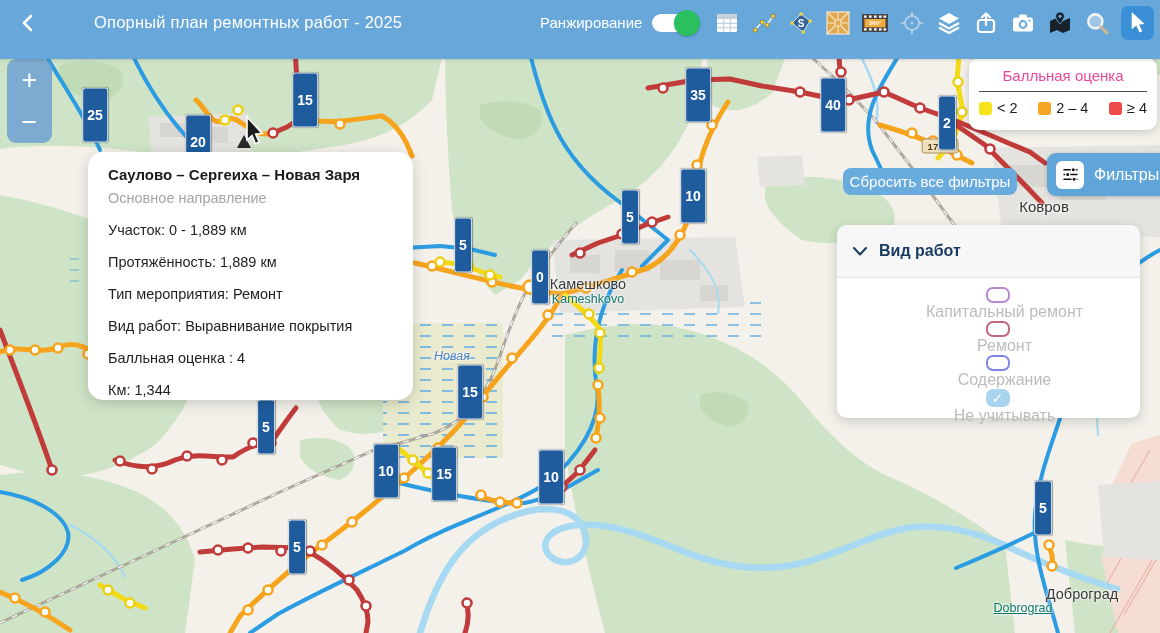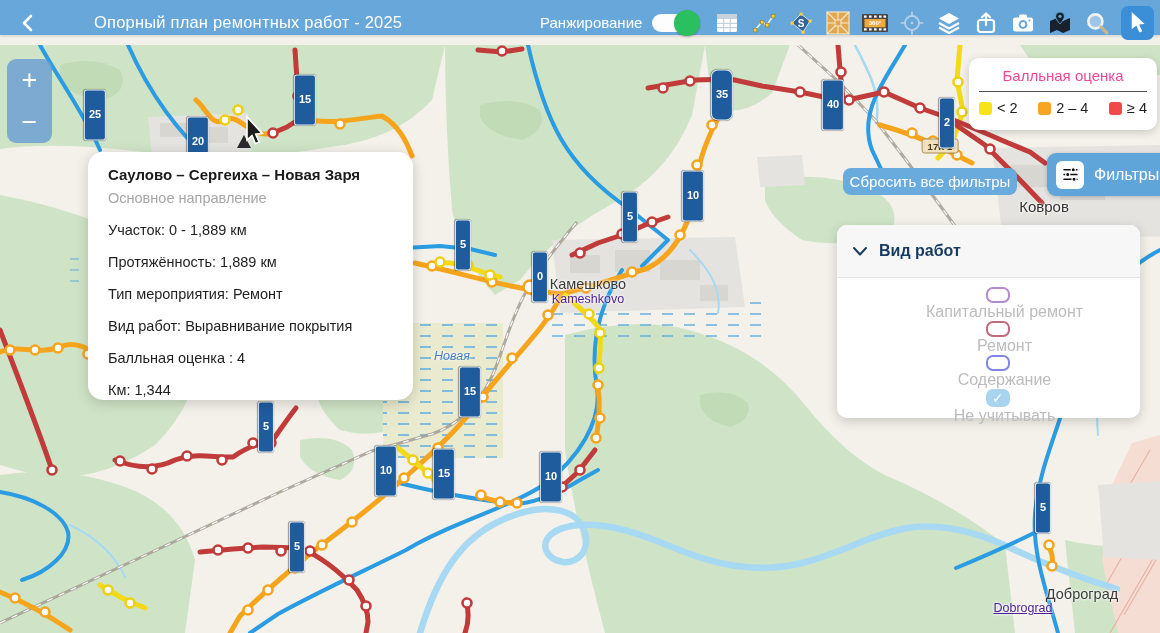--- a/index.html
+++ b/index.html
@@ -1,34 +1,34 @@
 <!DOCTYPE html>
 <html><head>
 <meta charset="utf-8">
 <style>
   html,body{margin:0;padding:0;background:#dde3e8;font-family:"Liberation Sans","DejaVu Sans",sans-serif;}
   #app{position:relative;width:1160px;height:633px;overflow:hidden;background:#f3f1ea;}
   
-  #header{position:absolute;left:0;top:0;width:1160px;height:35px;background:#68a7da;z-index:50;box-shadow:0 1px 3px rgba(0,0,0,.15);}
+  #header{position:absolute;left:0;top:0;width:1160px;height:59px;background:#68a7da;z-index:50;box-shadow:0 1px 3px rgba(0,0,0,.15);}
   #back-btn{position:absolute;left:14px;top:9px;width:28px;height:28px;cursor:pointer;}
   #hdr-title{position:absolute;left:94px;top:0;height:45px;line-height:45px;color:#fff;font-size:16.5px;font-weight:500;letter-spacing:.2px;white-space:nowrap;}
   #ranking-label{position:absolute;left:540px;top:0;height:45px;line-height:45px;color:#fff;font-size:15px;}
   #ranking-toggle{position:absolute;left:652px;top:14px;width:45px;height:18px;border-radius:10px;background:#fdfdfd;cursor:pointer;}
   #ranking-toggle .knob{position:absolute;right:-3px;top:-4px;width:26px;height:26px;border-radius:50%;background:#2abf5f;box-shadow:0 1px 2px rgba(0,0,0,.25);}
   #toolbar{position:absolute;right:6px;top:0;height:45px;display:flex;align-items:center;gap:11px;}
   .tool{width:26px;height:26px;display:flex;align-items:center;justify-content:center;cursor:pointer;}
   .tool.active-box{width:33px;height:34px;background:#3b8fd6;border-radius:7px;}
   
   #map-svg{position:absolute;left:0;top:45px;z-index:1;}
   #map-overlay{position:absolute;left:0;top:0;width:1160px;height:633px;z-index:5;pointer-events:none;}
-  .badge{position:absolute;transform:translate(-50%,-50%);background:#1f5c9e;color:#fff;font-size:11px;font-weight:bold;padding:18px 4px;border-radius:3px;border:1px solid rgba(255,255,255,.85);line-height:1.2;box-shadow:0 0 1px rgba(0,0,0,.4);}
+  .badge{position:absolute;transform:translate(-50%,-50%);background:#1f5c9e;color:#fff;font-size:14px;font-weight:bold;padding:18px 4px;border-radius:3px;border:1px solid rgba(255,255,255,.85);line-height:1.2;box-shadow:0 0 1px rgba(0,0,0,.4);}
   .maplabel{position:absolute;transform:translate(-50%,-50%);white-space:nowrap;text-shadow:0 0 3px #fff,0 0 3px #fff;}
   .maplabel.city{font-size:14.5px;color:#3a3a3a;}
   .maplabel.big{font-size:15px;color:#333;}
-  .maplabel.latin{font-size:12.5px;color:#4c1d95;}
+  .maplabel.latin{font-size:12.5px;color:#0f766e;}
   .maplabel.water{font-size:12.5px;font-style:italic;color:#4a7fc1;}
   #road-plate{position:absolute;transform:translate(-50%,-50%);background:#f0e0bd;border:1.5px solid #a98f55;color:#4a3c18;font-size:9.5px;font-weight:bold;padding:1px 5px;border-radius:3px;}
   
   #zoom-ctl{position:absolute;left:7px;top:59px;width:45px;height:84px;background:rgba(106,158,210,.82);border-radius:9px;z-index:20;color:#fff;text-align:center;}
   .zoom-btn{height:42px;line-height:42px;font-size:27px;font-weight:400;cursor:pointer;user-select:none;}
   
   #info-card{position:absolute;left:88px;top:152px;width:325px;height:248px;background:#fff;border-radius:15px;box-shadow:0 3px 14px rgba(0,0,0,.18);z-index:30;padding:0 20px;box-sizing:border-box;}
   #info-card .title{font-size:15px;font-weight:bold;color:#1a1a1a;padding-top:14px;}
   #info-card .subtitle{font-size:14.5px;color:#a6a6a6;margin-top:7px;}
   #info-card .row{font-size:14.5px;color:#1f1f1f;margin-top:16px;}
@@ -295,21 +295,21 @@
       <polygon points="237,103 251,103 244,90" fill="#2a2a2a"></polygon>
       <path d="M247,72 l0,23 l5,-4.5 l3.4,8.2 l3.8,-1.6 l-3.5,-8 l6.6,-0.7 z" fill="#1c1c1c" stroke="#ffffff" stroke-width="1.6"></path>
     </g>
   </svg>
 
   <div id="map-overlay">
     <div id="road-plate" style="left: 940px; top: 146px;">17К-1</div>
   <div class="badge" style="left: 95px; top: 115px;">25</div>
       <div class="badge" style="left: 198px; top: 142px;">20</div>
       <div class="badge" style="left: 305px; top: 100px;">15</div>
-      <div class="badge" style="left: 722px; top: 95px; border-radius: 7px;">35</div>
+      <div class="badge" style="left: 698px; top: 95px;">35</div>
       <div class="badge" style="left: 833px; top: 105px;">40</div>
       <div class="badge" style="left: 947px; top: 123px;">2</div>
       <div class="badge" style="left: 540px; top: 277px;">0</div>
       <div class="badge" style="left: 463px; top: 245px;">5</div>
       <div class="badge" style="left: 693px; top: 196px;">10</div>
       <div class="badge" style="left: 630px; top: 217px;">5</div>
       <div class="badge" style="left: 470px; top: 392px;">15</div>
       <div class="badge" style="left: 386px; top: 471px;">10</div>
       <div class="badge" style="left: 444px; top: 474px;">15</div>
       <div class="badge" style="left: 551px; top: 477px;">10</div>

